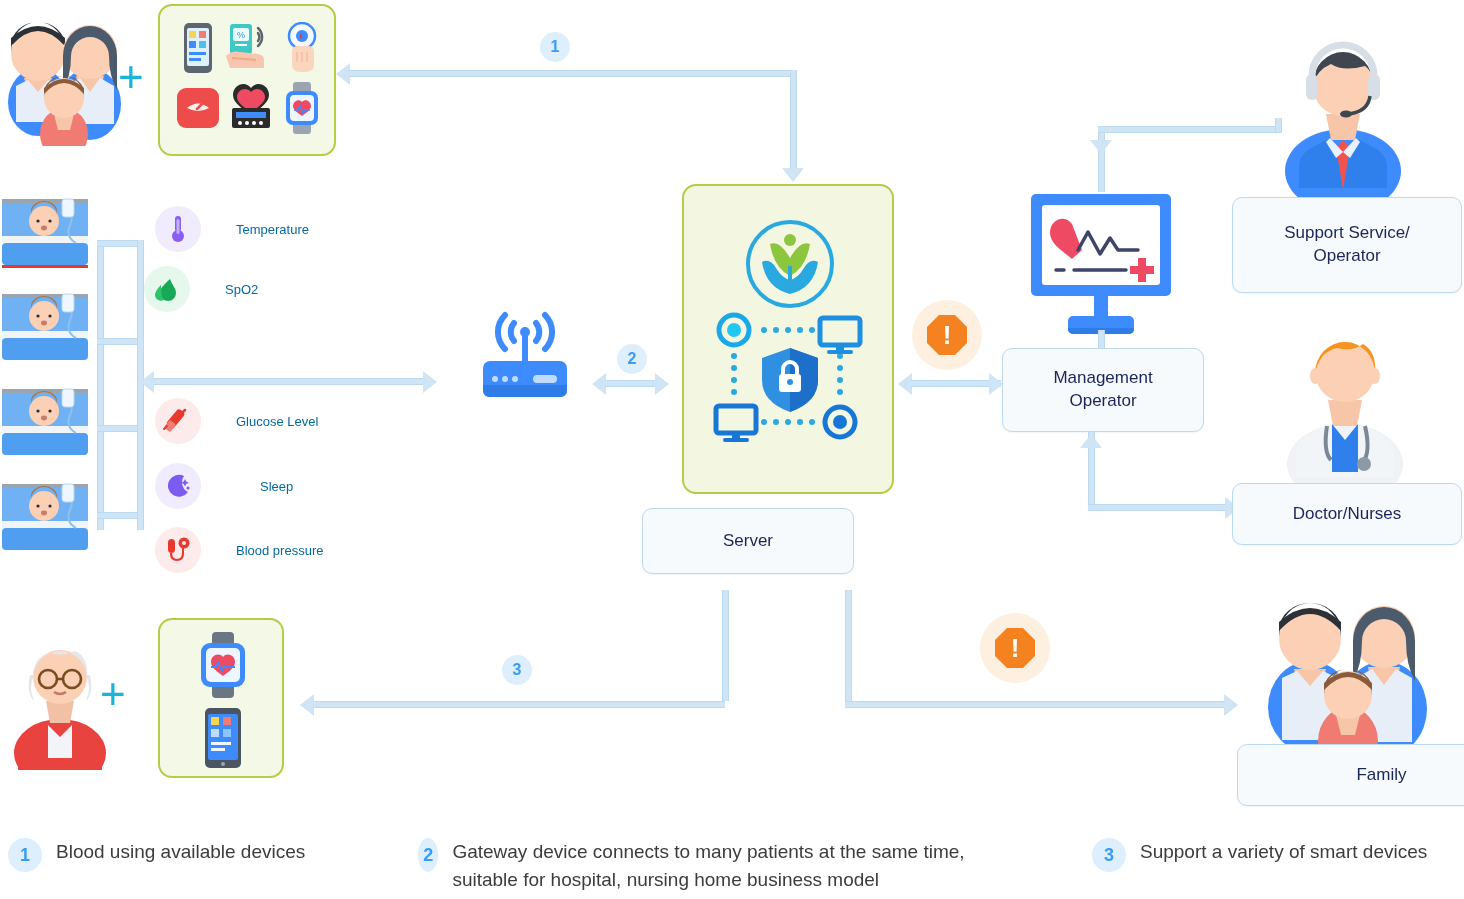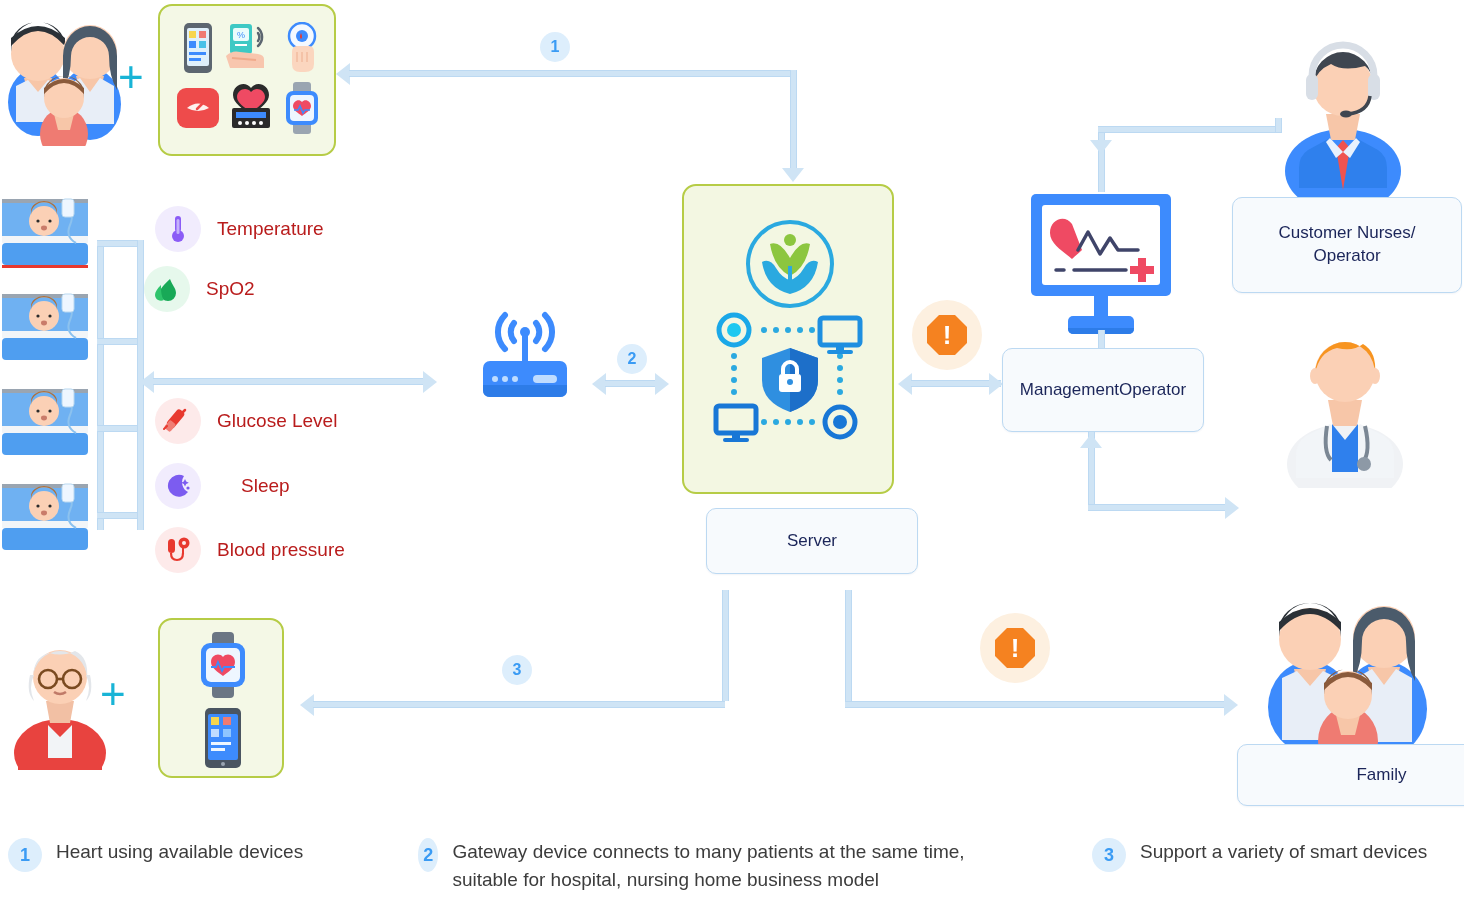--- a/index.html
+++ b/index.html
@@ -71,21 +71,21 @@
     display:flex;align-items:center;justify-content:center;
     color:#fff;font-size:26px;font-weight:bold;line-height:1;
   }
 
   
   .vital { position:absolute; display:flex; align-items:center; gap:16px; }
   .vital-ic {
     width: 46px; height: 46px; border-radius: 50%;
     display:flex;align-items:center;justify-content:center;
   }
-  .vital-lb { font-size: 19px; color:#b91c1c; }
+  .vital-lb { font-size: 13px; color:#0369a1;margin-left:19px; }
 
   
   .plus { position:absolute; color:#19b4d6; font-size:44px; font-weight:300; line-height:1; }
 
   
   .foot { position:absolute; display:flex; gap:14px; align-items:flex-start; }
   .foot-tx { font-size:19px; color:#3c3c3c; line-height:1.45; }
 
   
   .devgrid { display:grid; grid-template-columns:repeat(3,1fr); grid-template-rows:repeat(2,1fr); place-items:center; width:100%; height:100%; padding:14px; }
@@ -400,21 +400,21 @@
         <rect x="11" y="128" width="26" height="4" rx="2" fill="#1877d6"></rect>
 
         <path d="M78 38 l28 10 v22 q0 22 -28 32 q-28 -10 -28 -32 v-22z" fill="#2f8fe0"></path>
         <path d="M78 38 v64 q28 -10 28 -32 v-22z" fill="#1d6fc9"></path>
         <rect x="67" y="64" width="22" height="18" rx="3" fill="#fff"></rect>
         <path d="M71 64 v-5 a7 7 0 0 1 14 0 v5" stroke="#fff" stroke-width="4" fill="none"></path>
         <circle cx="78" cy="72" r="3" fill="#2f8fe0"></circle>
       </svg>
     </div>
   </div>
-  <div class="abs card" style="left:706px; top:508px; width:212px; height:66px;">
+  <div class="abs card" style="left:642px; top:508px; width:212px; height:66px;">
     <span>Server</span>
   </div>
 
   <div class="abs alert" style="left:912px; top:300px;">
     <div class="octa">
         <span>!</span>
       </div>
   </div>
 
   <div class="abs arrowL" style="left:898px; top:373px;"></div>
@@ -429,21 +429,21 @@
       <path d="M52 58 l10 -18 l12 22 l10 -16 l8 12 h20" stroke="#3f4469" stroke-width="3.5" fill="none" stroke-linejoin="round" stroke-linecap="round"></path>
       <path d="M30 78 h8 M48 78 h52" stroke="#3f4469" stroke-width="3.5" stroke-linecap="round"></path>
       <path d="M112 66 h8 v8 h8 v8 h-8 v8 h-8 v-8 h-8 v-8 h8z" fill="#ef4a63"></path>
       <rect x="68" y="104" width="14" height="20" fill="#3d8bfd"></rect>
       <rect x="42" y="124" width="66" height="18" rx="5" fill="#3d8bfd"></rect>
       <path d="M42 136 h66 q0 6 -6 6 h-54 q-6 0 -6 -6z" fill="#2d7ce8"></path>
     </svg>
   </div>
   <div class="abs linev" style="left:1098px; top:330px; height:20px;"></div>
 
-  <div class="abs card" style="left:1002px; top:348px; width:202px; height:84px; ">
+  <div class="abs card" style="left:1002px; top:348px; width:202px; height:84px; flex-direction:column;">
     <span>Management</span>
     <span>Operator</span>
   </div>
 
   <div class="abs linev" style="left:1098px; top:126px; height:66px;"></div>
   <div class="abs arrowD" style="left:1090px; top:140px;"></div>
   <div class="abs lineh" style="left:1098px; top:126px; width:184px;"></div>
   <div class="abs linev" style="left:1275px; top:118px; height:14px;"></div>
 
   <div class="abs linev" style="left:1088px; top:432px; height:72px;"></div>
@@ -462,38 +462,41 @@
       <path d="M34 40 a31 31 0 0 1 62 0" stroke="#d8dee6" stroke-width="7" fill="none"></path>
       <path d="M92 60 q-2 16 -22 18" stroke="#3f4650" stroke-width="3.5" fill="none"></path>
       <ellipse cx="68" cy="78" rx="6" ry="3.5" fill="#3f4650"></ellipse>
       <path d="M52 102 l13 14 l13 -14 l22 12 q9 6 9 18 v20 h-88 v-20 q0 -12 9 -18z" fill="#2f80ed"></path>
       <path d="M65 104 l-7 8 l7 42 l7 -42z" fill="#ef5350"></path>
       <path d="M52 102 l13 14 l-7 6 l-10 -16z" fill="#e8f1fd"></path>
       <path d="M78 102 l-13 14 l7 6 l10 -16z" fill="#e8f1fd"></path>
     </svg>
   </div>
   <div class="abs card" style="left:1232px; top:197px; width:230px; height:96px; flex-direction:column;">
-    <span>Customer Nurses/</span>
+    <span>Support Service/</span>
     <span>Operator</span>
   </div>
 
   <div class="abs" style="left:1282px; top:318px; width:126px; height:170px;">
     <svg viewBox="0 0 126 170" width="126" height="170">
       <ellipse cx="63" cy="146" rx="58" ry="40" fill="#f0f2f5"></ellipse>
       <path d="M46 82 h34 l-5 26 h-24z" fill="#f7c6a8"></path>
       <circle cx="63" cy="54" r="30" fill="#fbd0b5"></circle>
       <path d="M33 56 a30 32 0 0 1 60 0 q2 -22 -12 -30 q-10 8 -26 4 q-18 4 -22 26z" fill="#f79420"></path>
       <ellipse cx="33" cy="58" rx="5" ry="8" fill="#fbd0b5"></ellipse>
       <ellipse cx="93" cy="58" rx="5" ry="8" fill="#fbd0b5"></ellipse>
       <path d="M48 106 l15 16 l15 -16 l24 12 q10 6 10 20 v22 h-98 v-22 q0 -14 10 -20z" fill="#f2f5f8"></path>
       <path d="M50 106 l13 16 l13 -16 v48 h-26z" fill="#2f80ed"></path>
       <path d="M45 108 q-4 26 4 34" stroke="#7b8794" stroke-width="4" fill="none"></path>
       <path d="M83 108 q6 26 -2 36" stroke="#7b8794" stroke-width="4" fill="none"></path>
       <circle cx="82" cy="146" r="7" fill="#8d99a6"></circle>
     </svg>
+  </div>
+  <div class="abs card" style="left:1232px; top:483px; width:230px; height:62px;">
+    <span>Doctor/Nurses</span>
   </div>
 
   <div class="abs" style="left:10px; top:635px; width:100px; height:135px;">
     <svg viewBox="0 0 100 135" width="100" height="135">
       <ellipse cx="50" cy="118" rx="46" ry="34" fill="#e8433f"></ellipse>
       <path d="M36 66 h28 l-4 22 h-20z" fill="#f2c0a4"></path>
       <circle cx="50" cy="42" r="27" fill="#fbd0b5"></circle>
       <path d="M23 44 a27 28 0 0 1 54 0 q2 -22 -12 -28 q-12 6 -26 2 q-16 4 -16 26z" fill="#e3e6ea"></path>
       <path d="M20 40 q-4 18 4 26 q-6 -14 0 -26z" fill="#e3e6ea"></path>
       <path d="M80 40 q4 18 -4 26 q6 -14 0 -26z" fill="#e3e6ea"></path>
@@ -574,21 +577,21 @@
     </svg>
   </div>
   <div class="abs card" style="left:1237px; top:744px; width:260px; height:62px;padding-left:29px;">
     <span>Family</span>
   </div>
 
   <div class="foot" style="left:8px; top:838px; width:390px;">
     <div class="badge lg">
         <span>1</span>
       </div>
-    <div class="foot-tx">Heart using available devices</div>
+    <div class="foot-tx">Blood using available devices</div>
   </div>
 
   <div class="foot" style="left:418px; top:838px; width:600px;">
     <div class="badge lg">
         <span>2</span>
       </div>
     <div class="foot-tx">Gateway device connects to many patients at the same time, suitable for hospital, nursing home business model</div>
   </div>
 
   <div class="foot" style="left:1092px; top:838px; width:370px;">

